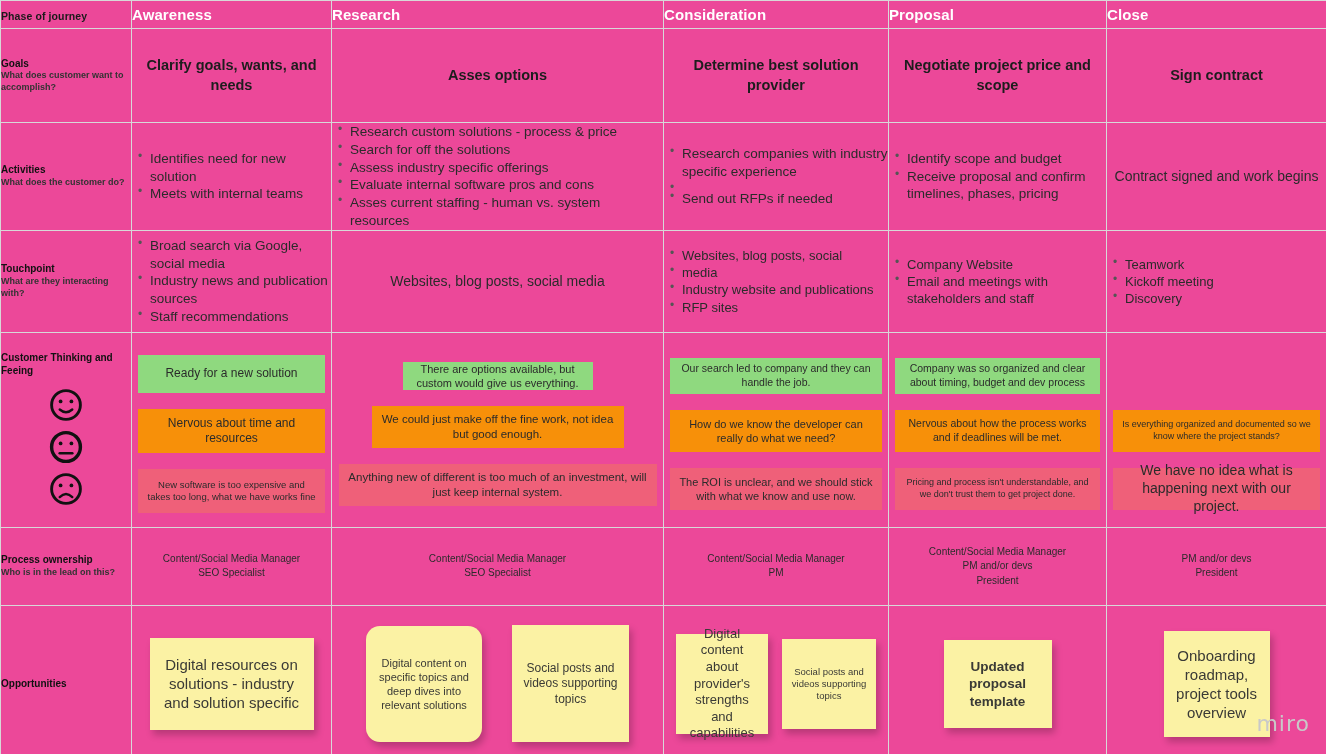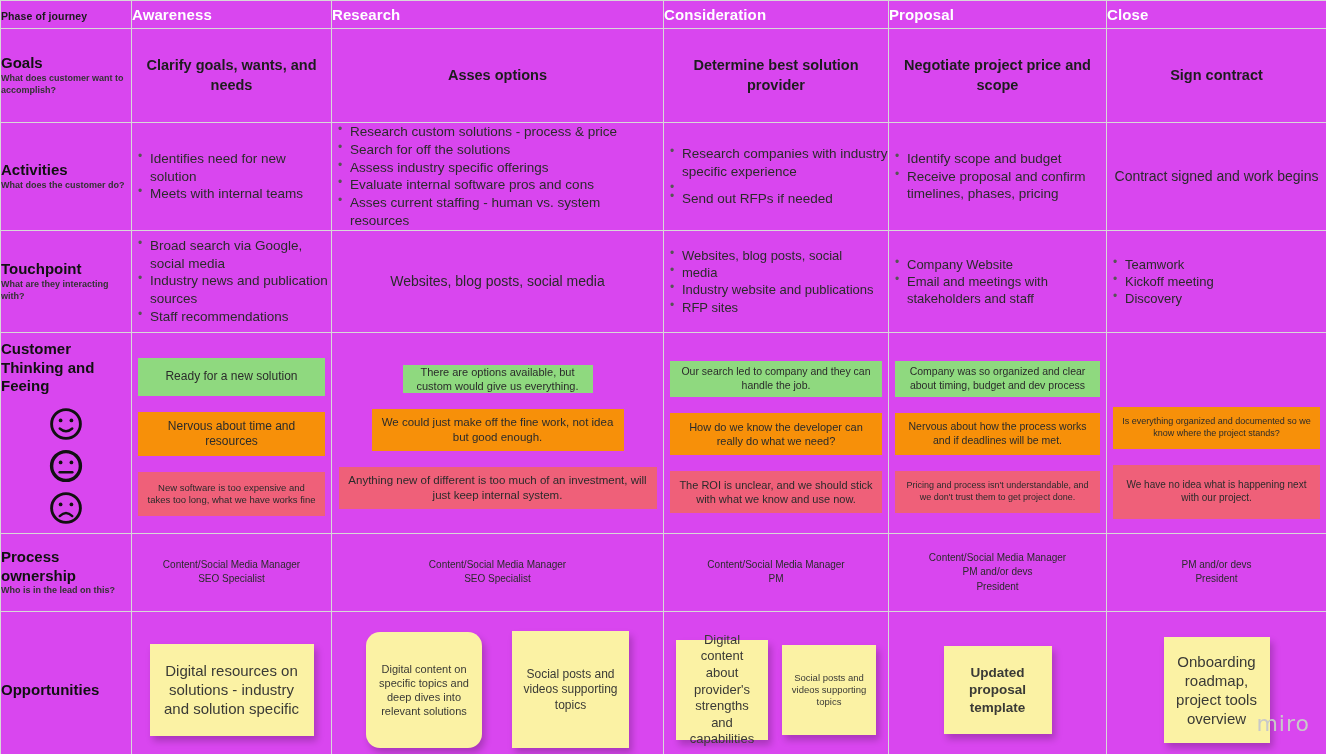--- a/index.html
+++ b/index.html
@@ -17,21 +17,21 @@
   table.journey {
     width: 1326px;
     height: 754px;
     border-collapse: collapse;
     table-layout: fixed;
   }
   table.journey td {
     border: 1px solid #d8d8d8;
     vertical-align: middle;
     padding: 0;
-    background: #d946ef;
+    background: #ec4899;
   }
 
   
   col.c-label { width: 131px; }
   col.c-aware { width: 200px; }
   col.c-res   { width: 332px; }
   col.c-cons  { width: 225px; }
   col.c-prop  { width: 218px; }
   col.c-close { width: 220px; }
 
@@ -63,21 +63,21 @@
     font-size: 15px;
     letter-spacing: .1px;
   }
 
   
   td.rowlabel {
     vertical-align: top;
     padding: 6px 8px 6px 6px;
   }
   td.rowlabel .rl-title {
-    font-size: 15px;
+    font-size: 10px;
     font-weight: bold;
     color: #111111;
     line-height: 1.25;
     display: block;
   }
   td.rowlabel .rl-sub {
     font-size: 9px;
     font-weight: bold;
     color: #333333;
     line-height: 1.3;
@@ -379,21 +379,21 @@
           <div class="emo-col">
             <div class="emo-box emo-green" style="height:36px;font-size:10.5px">Company was so organized and clear about timing, budget and dev process</div>
             <div class="emo-box emo-orange" style="height:42px;font-size:10.5px">Nervous about how the process works and if deadlines will be met.</div>
             <div class="emo-box emo-pink" style="height:42px;font-size:9px">Pricing and process isn't understandable, and we don't trust them to get project done.</div>
           </div>
         </td>
         <td>
           <div class="emo-col">
             <div class="emo-box emo-spacer" style="height:36px"></div>
             <div class="emo-box emo-orange" style="height:42px;font-size:9px">Is everything organized and documented so we know where the project stands?</div>
-            <div class="emo-box emo-pink" style="height:54px;font-size:10px">We have no idea what is happening next with our project.</div>
+            <div class="emo-box emo-pink" style="height:42px;font-size:14px">We have no idea what is happening next with our project.</div>
           </div>
         </td>
       </tr>
 
       <tr style="height:78px">
         <td class="rowlabel">
           <span class="rl-title">Process ownership</span>
           <span class="rl-sub">Who is in the lead on this?</span>
         </td>
         <td class="cell">

